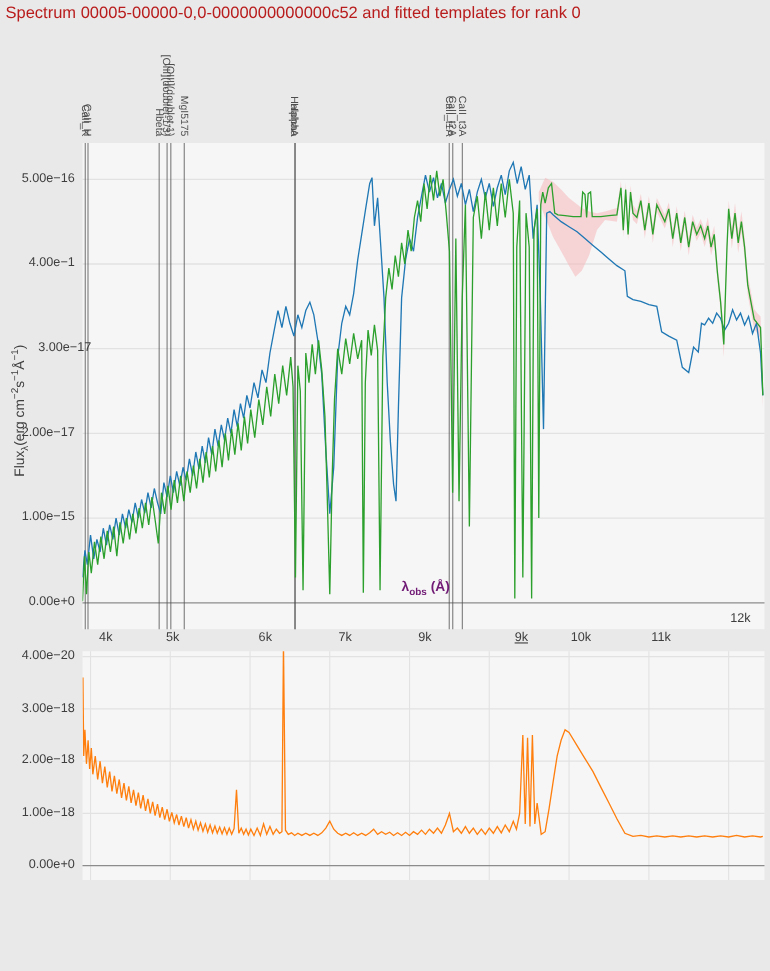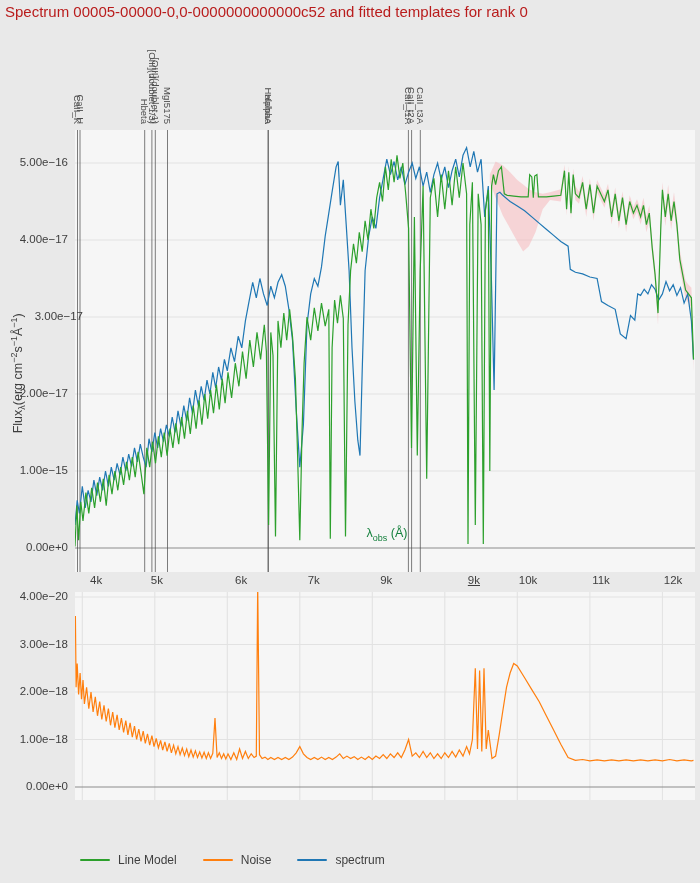--- a/index.html
+++ b/index.html
@@ -6,21 +6,21 @@
   .wrap{position:relative;width:700px;height:883px;overflow:hidden;
         font-family:"Liberation Sans","DejaVu Sans",sans-serif;background:#e9e9e9;}
   .title{position:absolute;left:5px;top:3px;font-size:15px;color:#b91c1c;white-space:nowrap;}
   #svgbox{position:absolute;left:0;top:0;width:700px;height:883px;}
   .tick{position:absolute;font-size:11.5px;color:#3e3e3e;white-space:nowrap;}
   .ytick{width:68px;text-align:right;}
   .xtick{width:40px;text-align:right;}
   .ytitle{position:absolute;left:-142px;top:364px;width:320px;text-align:center;
           font-size:12.5px;color:#3e3e3e;transform:rotate(-90deg);white-space:nowrap;}
   .xtitle{position:absolute;left:387px;top:526px;transform:translateX(-50%);
-          font-size:12.5px;color:#15803d;white-space:nowrap;}
+          font-size:12.5px;color:#701a75;white-space:nowrap;font-weight:bold;}
   sub,sup{font-size:72%;}
   .legend{position:absolute;left:80px;top:853px;display:flex;align-items:center;gap:26px;}
   .legend-item{display:flex;align-items:center;gap:8px;cursor:pointer;}
   .legend-line{display:inline-block;width:30px;height:2.5px;border-radius:1px;}
   .legend-label{font-size:12px;color:#3e3e3e;}
 </style>
 </head>
 <body>
 
 <div class="wrap" id="wrap" style="background: rgb(233, 233, 233);">
@@ -81,46 +81,32 @@
         <line x1="75" x2="695" y1="644.5" y2="644.5" stroke="#e2e2e2" stroke-width="1.2"></line>
         <line x1="75" x2="695" y1="597" y2="597" stroke="#e2e2e2" stroke-width="1.2"></line>
         <line x1="75" x2="695" y1="787" y2="787" stroke="#8c8c8c" stroke-width="1.2"></line>
         <polyline points="75.4,616.0 76.1,687.3 77.2,663.5 78.6,694.4 80.1,673.0 81.5,699.1 83.0,680.1 84.4,703.9 86.6,687.3 88.8,708.6 91.0,692.0 93.1,712.0 95.3,696.8 97.5,715.8 99.7,701.5 101.8,719.5 104.0,705.3 106.2,721.5 108.4,708.6 110.5,725.3 112.7,712.0 114.9,727.6 117.1,714.8 119.2,730.0 121.4,718.1 123.6,732.4 125.8,720.5 127.9,734.8 130.1,722.9 132.3,737.1 134.5,726.2 136.6,739.5 138.8,729.0 141.0,741.4 143.2,731.0 145.3,743.3 147.5,733.8 149.7,745.2 151.9,735.7 154.0,746.6 156.2,738.5 158.4,748.0 160.6,740.5 162.7,750.0 164.9,741.9 167.1,751.4 169.3,743.3 171.4,752.8 173.6,745.2 175.8,753.8 178.0,746.6 180.1,754.7 182.3,748.0 184.5,755.6 186.7,749.0 188.8,756.6 191.0,750.0 193.2,757.1 195.4,750.9 197.5,757.5 199.7,751.9 201.9,758.0 204.1,752.3 206.3,758.5 208.4,752.8 210.6,758.5 212.8,753.3 215.0,718.1 217.1,757.5 219.3,752.8 221.5,758.5 223.7,753.8 225.8,759.0 228.0,753.8 230.9,759.5 233.8,752.8 236.7,759.5 239.6,749.0 242.5,758.5 245.4,751.4 248.3,758.5 251.2,753.8 254.1,757.5 256.3,756.1 257.7,585.1 259.5,754.7 262.1,758.5 265.0,757.1 267.9,759.5 270.8,757.5 274.4,759.5 278.0,757.5 281.7,759.5 285.3,757.5 288.9,759.5 292.5,757.1 296.2,752.8 299.8,746.6 303.4,753.8 307.0,757.5 310.7,759.5 314.3,757.5 317.9,759.5 321.5,757.1 325.2,759.5 328.8,757.5 332.4,759.5 336.1,757.1 339.7,753.8 343.3,758.5 346.9,756.1 350.6,758.5 354.2,756.6 357.8,759.5 361.4,757.1 365.1,759.5 368.7,756.6 372.3,759.5 375.9,756.1 379.6,758.5 383.2,754.7 386.8,758.5 390.4,753.8 394.1,757.5 397.7,752.8 401.3,757.5 404.9,750.0 408.6,739.5 412.2,756.1 415.8,752.8 419.4,757.5 423.1,751.4 426.7,757.5 430.3,752.8 433.9,758.5 437.6,753.8 441.2,758.5 444.8,752.8 448.5,757.5 452.1,751.4 455.7,757.1 459.3,750.0 463.0,756.1 466.6,746.6 469.5,753.8 472.4,739.5 475.3,668.3 477.5,749.0 479.6,670.6 481.8,751.4 484.0,668.3 486.2,749.0 488.3,730.0 492.0,758.5 495.6,756.1 499.2,734.8 502.8,711.0 506.5,687.3 510.1,673.0 513.7,663.5 517.3,665.9 524.6,677.8 531.8,689.6 539.1,701.5 546.3,715.8 553.6,730.0 560.8,744.3 568.1,757.5 575.4,760.4 582.6,759.5 589.9,760.9 597.1,759.9 604.4,760.9 611.6,759.9 618.9,760.9 626.1,759.9 633.4,760.9 640.6,759.9 647.9,760.9 655.1,759.9 662.4,760.9 669.6,759.5 676.9,760.9 684.1,759.9 691.4,760.9 693.5,760.4" fill="none" stroke="#ff7f0e" stroke-width="1.2" clip-path="url(#cn)"></polyline>
       </svg></div>
   <div id="labels">
       <div class="tick ytick" style="left: 0px; top: 541px;">0.00e+0</div>
       <div class="tick ytick" style="left: 0px; top: 464px;">1.00e−15</div>
       <div class="tick ytick" style="left: 0px; top: 387px;">2.00e−17</div>
       <div class="tick ytick" style="left: 0px; top: 310px; padding-left: 15px;">3.00e−17</div>
-      <div class="tick ytick" style="left: 0px; top: 233px;">4.00e−17</div>
+      <div class="tick ytick" style="left: 0px; top: 233px;">4.00e−1</div>
       <div class="tick ytick" style="left: 0px; top: 156px;">5.00e−16</div>
       <div class="tick ytick" style="left: 0px; top: 780px;">0.00e+0</div>
       <div class="tick ytick" style="left: 0px; top: 732.5px;">1.00e−18</div>
       <div class="tick ytick" style="left: 0px; top: 685px;">2.00e−18</div>
       <div class="tick ytick" style="left: 0px; top: 637.5px;">3.00e−18</div>
       <div class="tick ytick" style="left: 0px; top: 590px;">4.00e−20</div>
       <div class="tick xtick" style="left: 62.2515px; top: 574px;">4k</div>
       <div class="tick xtick" style="left: 123px; top: 574px;">5k</div>
       <div class="tick xtick" style="left: 207.281px; top: 574px;">6k</div>
       <div class="tick xtick" style="left: 279.795px; top: 574px;">7k</div>
       <div class="tick xtick" style="left: 352.31px; top: 574px;">9k</div>
       <div class="tick xtick" style="left: 440px; top: 574px; text-decoration: underline;">9k</div>
       <div class="tick xtick" style="left: 497.339px; top: 574px;">10k</div>
       <div class="tick xtick" style="left: 569.854px; top: 574px;">11k</div>
-      <div class="tick xtick" style="left: 642.368px; top: 574px;">12k</div>
+      <div class="tick xtick" style="left: 642.368px; top: 556px;">12k</div>
     </div>
   <div class="ytitle" id="ytitle"><span>Flux</span><sub>λ</sub><span>(erg cm</span><sup>−2</sup><span>s</span><sup>−1</sup><span>Å</span><sup>−1</sup><span>)</span></div>
   <div class="xtitle" id="xtitle"><span>λ</span><sub>obs</sub><span> (Å)</span></div>
-  <div class="legend">
-    <div class="legend-item">
-      <span class="legend-line" style="background: rgb(44, 160, 44);"></span>
-      <span class="legend-label">Line Model</span>
-    </div>
-    <div class="legend-item">
-      <span class="legend-line" style="background: rgb(255, 127, 14);"></span>
-      <span class="legend-label">Noise</span>
-    </div>
-    <div class="legend-item">
-      <span class="legend-line" style="background: rgb(31, 119, 180);"></span>
-      <span class="legend-label">spectrum</span>
-    </div>
-  </div>
 </div>
 
 </body></html>

